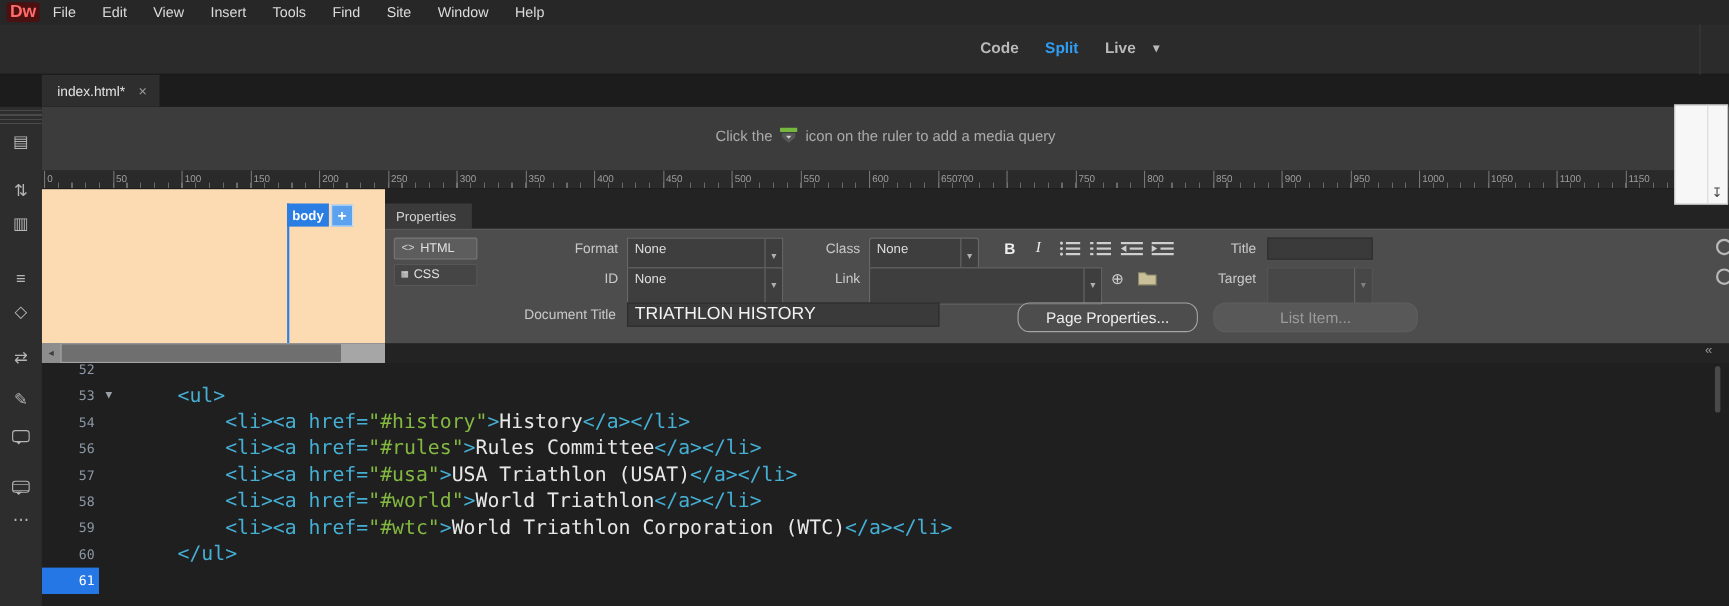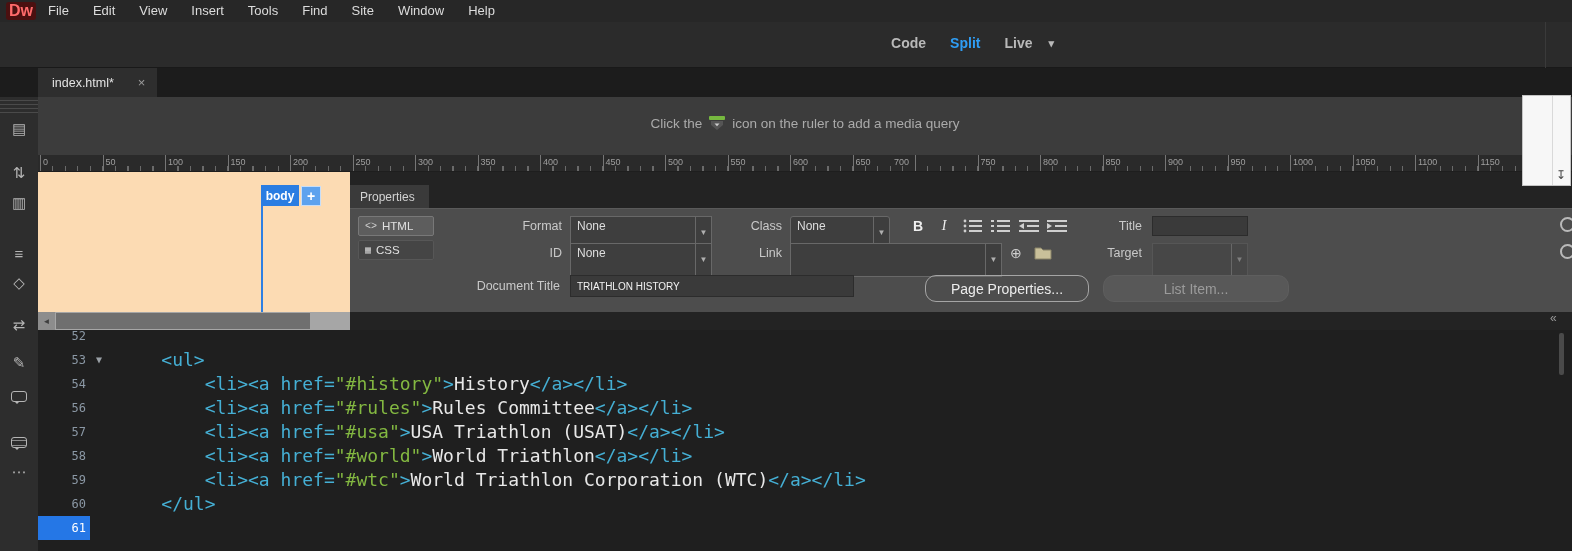--- a/index.html
+++ b/index.html
@@ -19,21 +19,21 @@
           border-bottom:1px solid #191919;z-index:6;}
   .viewmodes{position:absolute;right:518px;top:13px;display:flex;gap:24px;align-items:center;
              font-size:14px;font-weight:600;color:#b9b9b9;}
   .vm-active{color:#2f9df4;}
   .vm-caret{color:#b9b9b9;font-size:11px;margin-left:-8px;}
   .right-seam{position:absolute;left:1545px;top:22px;width:1px;height:75px;background:#3a3a3a;z-index:6;}
 
   
   .tabbar{position:absolute;left:0;top:68px;width:1572px;height:29px;background:#1c1c1c;z-index:6;}
   .tab{position:absolute;left:38px;top:0;height:29px;background:#2e2e2e;color:#e3e3e3;font-size:12.5px;
-       display:flex;align-items:center;padding:0 12px 0 14px;gap:24px;}
+       display:flex;align-items:center;padding:0 12px 0 14px;gap:12px;}
   .tab-close{color:#9c9c9c;font-size:13px;}
 
   
   .sidebar{position:absolute;left:0;top:97px;width:38px;height:454px;background:#2d2d2d;z-index:5;}
   .sidebar-grip{height:14px;margin-top:3px;width:100%;
       background:repeating-linear-gradient(to bottom,#4a4a4a 0 1px,transparent 1px 4px);}
   .side-icon{width:38px;height:30px;display:flex;align-items:center;justify-content:center;
              color:#b5b5b5;font-size:15px;}
   .side-icon:nth-of-type(2){margin-top:14px;}
   .side-icon:nth-of-type(4){margin-top:20px;}
@@ -83,21 +83,21 @@
             font-size:11.5px;color:#e0e0e0;padding-left:6px;border-radius:2px;}
   .mode-html{top:7px;background:#5d5d5d;border:1px solid #787878;}
   .mode-css{top:31px;background:#454545;border:1px solid #575757;}
   .mode-ic{font-size:10px;color:#cfcfcf;font-family:"Liberation Mono",monospace;}
   .plabel{position:absolute;color:#c9c9c9;font-size:12.5px;text-align:right;line-height:20px;height:20px;}
   .pselect{position:absolute;height:34px;background:#3e3e3e;border:1px solid #686868;color:#dedede;
            font-size:12px;line-height:18px;padding-left:6px;}
   .chev{position:absolute;right:0;top:0;width:16px;height:100%;border-left:1px solid #686868;color:#b0b0b0;
         font-size:8px;display:flex;align-items:center;justify-content:center;}
   .pinput{position:absolute;height:20px;background:#3a3a3a;border:1px solid #2c2c2c;color:#f2f2f2;
-          font-size:10px;padding:0 6px;font-family:"Liberation Sans",sans-serif;}
+          font-size:16px;padding:0 6px;font-family:"Liberation Sans",sans-serif;}
   .pselect.disabled{background:#474747;border-color:#565656;}
   .fmt{position:absolute;top:7px;width:20px;height:20px;color:#efefef;text-align:center;line-height:20px;}
   .fmt-b{left:558px;font-weight:bold;font-size:14px;}
   .fmt-i{left:584px;font-style:italic;font-size:14px;font-family:"Liberation Serif",serif;}
   .licon{position:absolute;top:9px;width:22px;height:16px;}
   .pickicon{position:absolute;color:#cfcfcf;font-size:14px;line-height:20px;}
   .pill{position:absolute;height:27px;border-radius:11px;font-size:14px;display:flex;align-items:center;
         justify-content:center;}
   .pill-active{border:1px solid #a5a5a5;color:#ececec;background:transparent;}
   .pill-disabled{background:#585858;color:#9b9b9b;border:1px solid #5e5e5e;}
@@ -216,21 +216,21 @@
       <span class="ruler-label" style="left: 567.5px;">450</span>
       <div class="ruler-major" style="left: 627px;"></div>
       <span class="ruler-label" style="left: 630px;">500</span>
       <div class="ruler-major" style="left: 689.5px;"></div>
       <span class="ruler-label" style="left: 692.5px;">550</span>
       <div class="ruler-major" style="left: 752px;"></div>
       <span class="ruler-label" style="left: 755px;">600</span>
       <div class="ruler-major" style="left: 814.5px;"></div>
       <span class="ruler-label" style="left: 817.5px;">650</span>
       <div class="ruler-major" style="left: 877px;"></div>
-      <span class="ruler-label" style="left: 856px;">700</span>
+      <span class="ruler-label" style="left: 832px;">700</span>
       <div class="ruler-major" style="left: 939.5px;"></div>
       <span class="ruler-label" style="left: 942.5px;">750</span>
       <div class="ruler-major" style="left: 1002px;"></div>
       <span class="ruler-label" style="left: 1005px;">800</span>
       <div class="ruler-major" style="left: 1064.5px;"></div>
       <span class="ruler-label" style="left: 1067.5px;">850</span>
       <div class="ruler-major" style="left: 1127px;"></div>
       <span class="ruler-label" style="left: 1130px;">900</span>
       <div class="ruler-major" style="left: 1189.5px;"></div>
       <span class="ruler-label" style="left: 1192.5px;">950</span>

